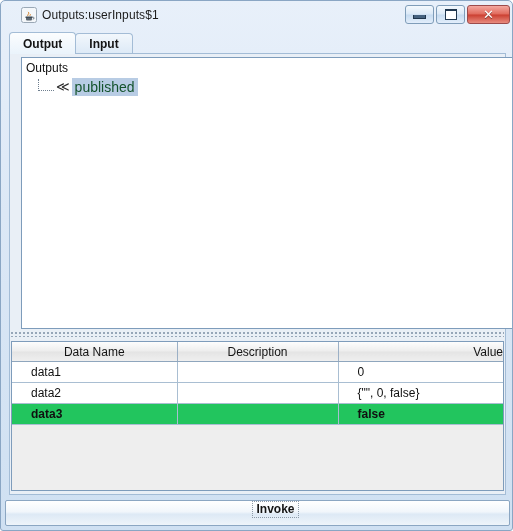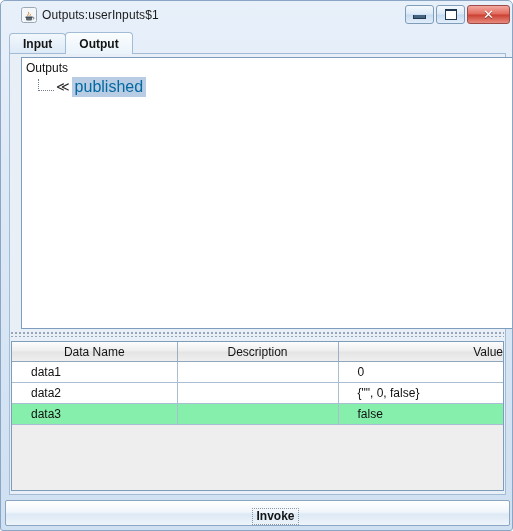--- a/index.html
+++ b/index.html
@@ -175,22 +175,22 @@
   }
   .tree-node-icon {
     margin: 0 4px 0 2px;
     font-size: 13px;
     line-height: 1;
     color: #2a2a2a;
     font-family: "DejaVu Sans", sans-serif;
     letter-spacing: -2px;
   }
   .tree-label {
-    font-size: 16px;
-    color: #0369a1;
+    font-size: 14px;
+    color: #14532d;
     background: #b8cce4;
     padding: 1px 3px 1px 3px;
     white-space: nowrap;
   }
 
   
   .splitter {
     position: absolute;
     left: 10px;
     top: 329px;
@@ -237,21 +237,21 @@
     height: 20px;
     padding: 0 0 0 19px;
     color: #101010;
     border-right: 1px solid #a9bed2;
     border-bottom: 1px solid #a9bed2;
     background: #ffffff;
     white-space: nowrap;
     overflow: hidden;
   }
   table.grid td:last-child { border-right: none; }
-  table.grid tr.selected td { background: #86efac; }
+  table.grid tr.selected td { background: #22c55e; font-weight: bold; }
   .tofu {
     display: inline-block;
     width: 6px;
     height: 11px;
     border: 1px solid #c98a2e;
     vertical-align: -2px;
   }
 
   
   .invoke-bar {
@@ -262,21 +262,21 @@
     height: 26px;
   }
   .invoke-btn {
     width: 505px;
     height: 26px;
     box-sizing: border-box;
     border: 1px solid #8ba6c2;
     border-radius: 2px;
     background: linear-gradient(to bottom, #ffffff 0%, #f1f6fb 45%, #dde9f5 55%, #eef4fa 100%);
     display: flex;
-    align-items: flex-end;
+    align-items: flex-start;
     justify-content: center;
     cursor: default;
     font: inherit;
     padding-left: 36px;
   }
   .invoke-label {
     font-size: 12px;
     font-weight: bold;
     color: #141414;
     border: 1px dotted #8c9aa8;
@@ -309,22 +309,22 @@
       <div class="win-btn">
         <span class="glyph-max"></span>
       </div>
       <div class="win-btn close">
         <span class="glyph-close">✕</span>
       </div>
     </div>
   </div>
 
   <div class="tabstrip">
+    <div class="tab selected">Output</div>
     <div class="tab">Input</div>
-    <div class="tab selected">Output</div>
   </div>
 
   <div class="tabcontent"></div>
 
   <div class="tree-panel">
     <div class="tree-root">Outputs</div>
     <div class="tree-child">
       <span class="tree-elbow"></span>
       <span class="tree-node-icon">≪</span>
       <span class="tree-label">published</span>

